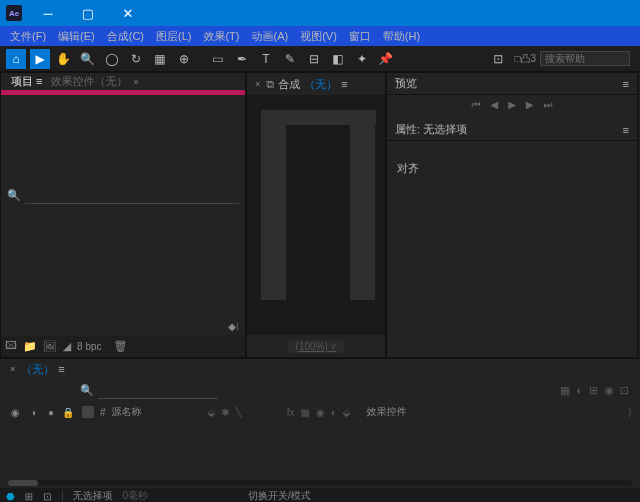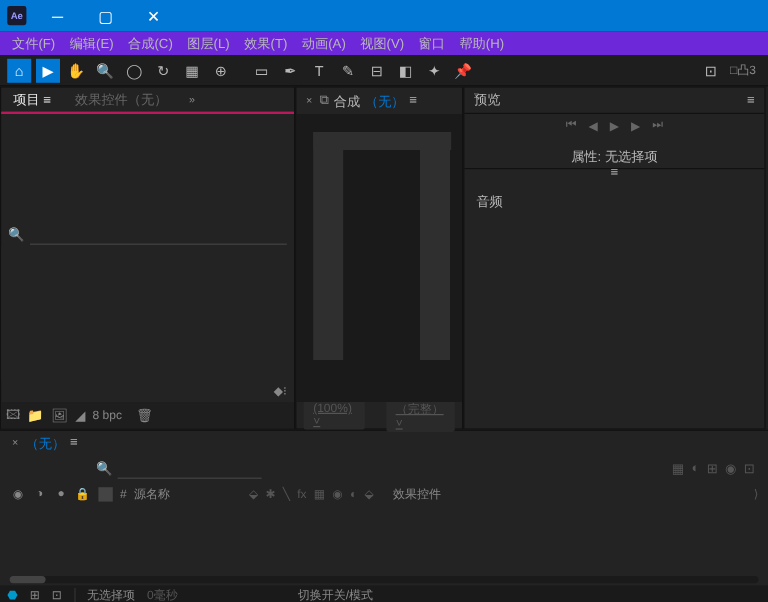--- a/index.html
+++ b/index.html
@@ -3,35 +3,35 @@
 <meta charset="utf-8">
 <style>
 * { margin: 0; padding: 0; box-sizing: border-box; font-family: "Microsoft YaHei", Arial, sans-serif; }
 body { width: 640px; height: 502px; background: #1e1e1e; color: #b8b8b8; font-size: 11px; overflow: hidden; }
 
 .titlebar { height: 26px; background: #0078d4; display: flex; align-items: center; color: #fff; font-size: 12px; }
 .titlebar .app-icon { width: 16px; height: 16px; background: #1a1a2e; margin: 0 6px; display: flex; align-items: center; justify-content: center; font-size: 8px; font-weight: bold; color: #9999ff; border-radius: 2px; }
 .titlebar .title { flex: 1; }
 .titlebar .win-btn { width: 40px; height: 26px; display: flex; align-items: center; justify-content: center; font-size: 13px; cursor: pointer; }
 
-.menubar { height: 20px; background: #6d28d9; display: flex; align-items: center; padding: 0 4px; font-size: 11px; }
+.menubar { height: 20px; background: #1d4ed8; display: flex; align-items: center; padding: 0 4px; font-size: 11px; }
 .menubar .menu-item { padding: 2px 6px; cursor: pointer; }
 
 .toolbar { height: 26px; background: #1e1e1e; border-bottom: 1px solid #111; display: flex; align-items: center; padding: 0 4px; }
 .tool { width: 20px; height: 20px; margin: 0 2px; display: flex; align-items: center; justify-content: center; cursor: pointer; color: #b8b8b8; font-size: 12px; }
 .tool.active { background: #0078d4; color: #fff; }
 .tool-gap { width: 10px; }
 .toolbar-right { margin-left: auto; display: flex; align-items: center; gap: 4px; padding-right: 6px; }
 .search-box { background: #2a2a2a; border: 1px solid #444; padding: 1px 4px; font-size: 10px; color: #888; width: 90px; }
 
 .main { display: flex; height: 286px; }
 .panel { background: #232323; border: 1px solid #111; display: flex; flex-direction: column; }
 
 .left-panel { width: 246px; }
-.panel-tabs { height: 22px; display: flex; align-items: center; padding: 0 6px; gap: 12px; border-bottom: 2px solid #be185d; }
+.panel-tabs { height: 22px; display: flex; align-items: center; padding: 0 6px; gap: 0; border-bottom: 5px solid #be185d; }
 .panel-tab { padding: 2px 4px; cursor: pointer; font-size: 11px; }
 .panel-tab.active { color: #e8e8e8; }
 
 .project-body { flex: 1; display: flex; flex-direction: column; }
 .project-top { height: 90px; }
 .project-search { height: 20px; display: flex; align-items: center; padding: 0 6px; }
 .project-search input { background: transparent; border: none; border-bottom: 1px solid #444; color: #ccc; font-size: 11px; width: 100%; padding: 2px; outline: none; }
 .search-icon { font-size: 11px; margin-right: 4px; color: #888; }
 
 .project-headers { height: 20px; display: flex; align-items: center; padding: 0 6px; font-size: 10px; color: #a0a0a0; border-bottom: 1px solid #333; }
@@ -54,21 +54,21 @@
 .vs2 { left: 14px; top: 15px; width: 115px; height: 15px; }
 .vs3 { right: 10px; top: 15px; width: 25px; height: 190px; }
 .viewer-footer { height: 22px; display: flex; align-items: center; padding: 0 6px; gap: 18px; color: #555; font-size: 10px; justify-content: center; text-decoration: underline; }
 .vf-pill { background: #2a2a2a; padding: 1px 8px; border-radius: 2px; }
 
 .right-panel { width: 252px; }
 .right-section { border-bottom: 1px solid #111; padding: 4px 8px; font-size: 11px; }
 .right-section.header { display: flex; align-items: center; justify-content: space-between; height: 22px; }
 .preview-controls { display: flex; justify-content: center; gap: 10px; padding: 4px 0 8px 0; color: #666; }
 .preview-btn { cursor: pointer; font-size: 10px; }
-.props-row { display: flex; align-items: center; justify-content: space-between; height: 22px; flex-direction: column; }
+.props-row { display: flex; align-items: center; justify-content: space-between; height: 22px; }
 .side-tabs { position: relative; }
 .side-tab { padding: 6px 8px; cursor: pointer; font-size: 11px; border-left: 2px solid transparent; }
 
 .timeline { height: 130px; background: #232323; border-top: 1px solid #111; display: flex; flex-direction: column; }
 .tl-tabs { height: 20px; display: flex; align-items: center; padding: 0 8px; gap: 4px; font-size: 11px; }
 .tl-none { color: #0078d4; }
 .tl-search { height: 22px; display: flex; align-items: center; padding: 0 8px 0 80px; }
 .tl-search input { background: transparent; border: none; border-bottom: 1px solid #444; width: 120px; color: #ccc; font-size: 11px; padding: 2px; outline: none; }
 .tl-headers { height: 22px; display: flex; align-items: center; padding: 0 8px; font-size: 10px; color: #888; gap: 6px; }
 .tl-eye-group { display: flex; gap: 4px; }
@@ -120,20 +120,21 @@
   <div class="tool">✒</div>
   <div class="tool">T</div>
   <div class="tool">✎</div>
   <div class="tool">⊟</div>
   <div class="tool">◧</div>
   <div class="tool">✦</div>
   <div class="tool">📌</div>
   <div class="toolbar-right">
     <div class="tool">⊡</div>
     <span style="font-size:10px;color:#888;">□凸3</span>
+    <input class="search-box" placeholder="搜索帮助" style="">
   </div>
 </div>
 
 <div class="main">
   <div class="panel left-panel">
     <div class="panel-tabs">
       <span class="panel-tab active"><span>项目</span> ≡</span>
       <span class="panel-tab" style="color:#666;">效果控件（无）</span>
       <span class="chev">»</span>
     </div>
@@ -166,21 +167,20 @@
       <span class="comp-none">（无）</span>
       <span>≡</span>
     </div>
     <div class="viewer">
       <div class="viewer-shape vs1"></div>
       <div class="viewer-shape vs2"></div>
       <div class="viewer-shape vs3"></div>
     </div>
     <div class="viewer-footer">
       <span class="vf-pill"><span>(100%)</span> ˅</span>
-      <span class="vf-pill"><span>（完整）</span> ˅</span>
     </div>
   </div>
 
   <div class="panel right-panel">
     <div class="right-section header">
       <span>预览</span>
       <span>≡</span>
     </div>
     <div class="preview-controls">
       <span class="preview-btn">⏮</span>
@@ -188,21 +188,21 @@
       <span class="preview-btn">▶</span>
       <span class="preview-btn">▶</span>
       <span class="preview-btn">⏭</span>
     </div>
     <div class="right-section props-row">
       <span><span>属性:</span> <span>无选择项</span></span>
       <span>≡</span>
     </div>
     <div style="height:14px;"></div>
     <div class="side-tabs">
-      <div class="side-tab">音频</div>
+      <div class="side-tab">对齐</div>
     </div>
   </div>
 </div>
 
 <div class="timeline">
   <div class="tl-tabs">
     <span class="chev">×</span>
     <span class="tl-none">（无）</span>
     <span>≡</span>
   </div>
@@ -222,21 +222,21 @@
       <span class="tl-eye">◑</span>
       <span class="tl-eye">●</span>
       <span class="tl-eye">🔒</span>
     </div>
     <div class="tl-label-col"></div>
     <span>#</span>
     <span style="width:90px;">源名称</span>
     <span style="color:#555;">⬙</span>
     <span style="color:#555;">✱</span>
     <span style="color:#555;">╲</span>
-    <span style="color:#555;">fx</span>
+    <span style="color:#555;margin-left:39px;">fx</span>
     <span style="color:#555;">▦</span>
     <span style="color:#555;">◉</span>
     <span style="color:#555;">◐</span>
     <span style="color:#555;">⬙</span>
     <span style="margin-left:10px;">效果控件</span>
     <span style="margin-left:auto;color:#555;">⟩</span>
   </div>
   <div class="tl-body"></div>
   <div class="tl-scroller">
     <div class="scroller-track">

